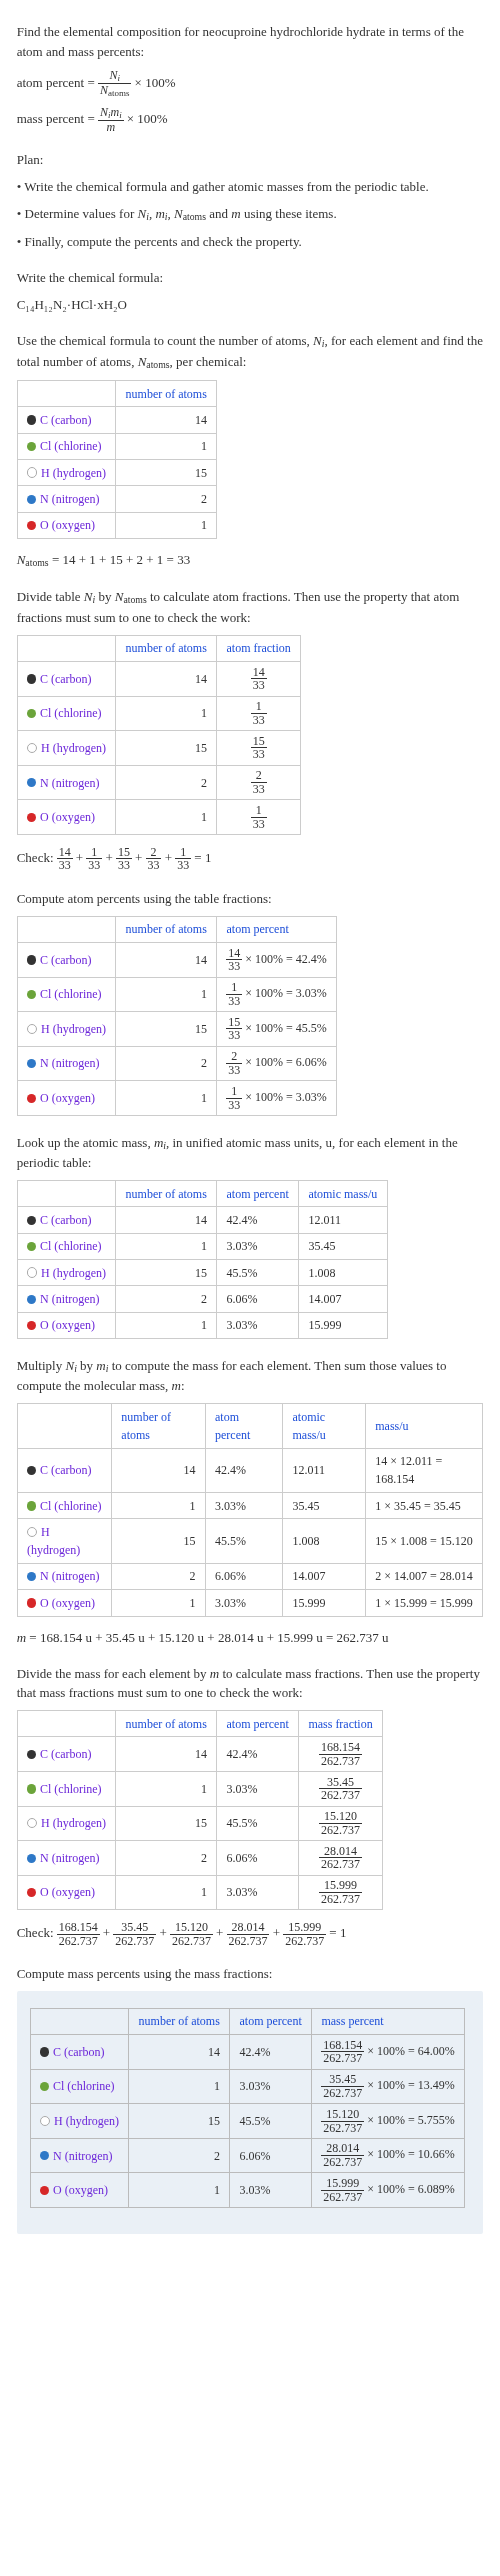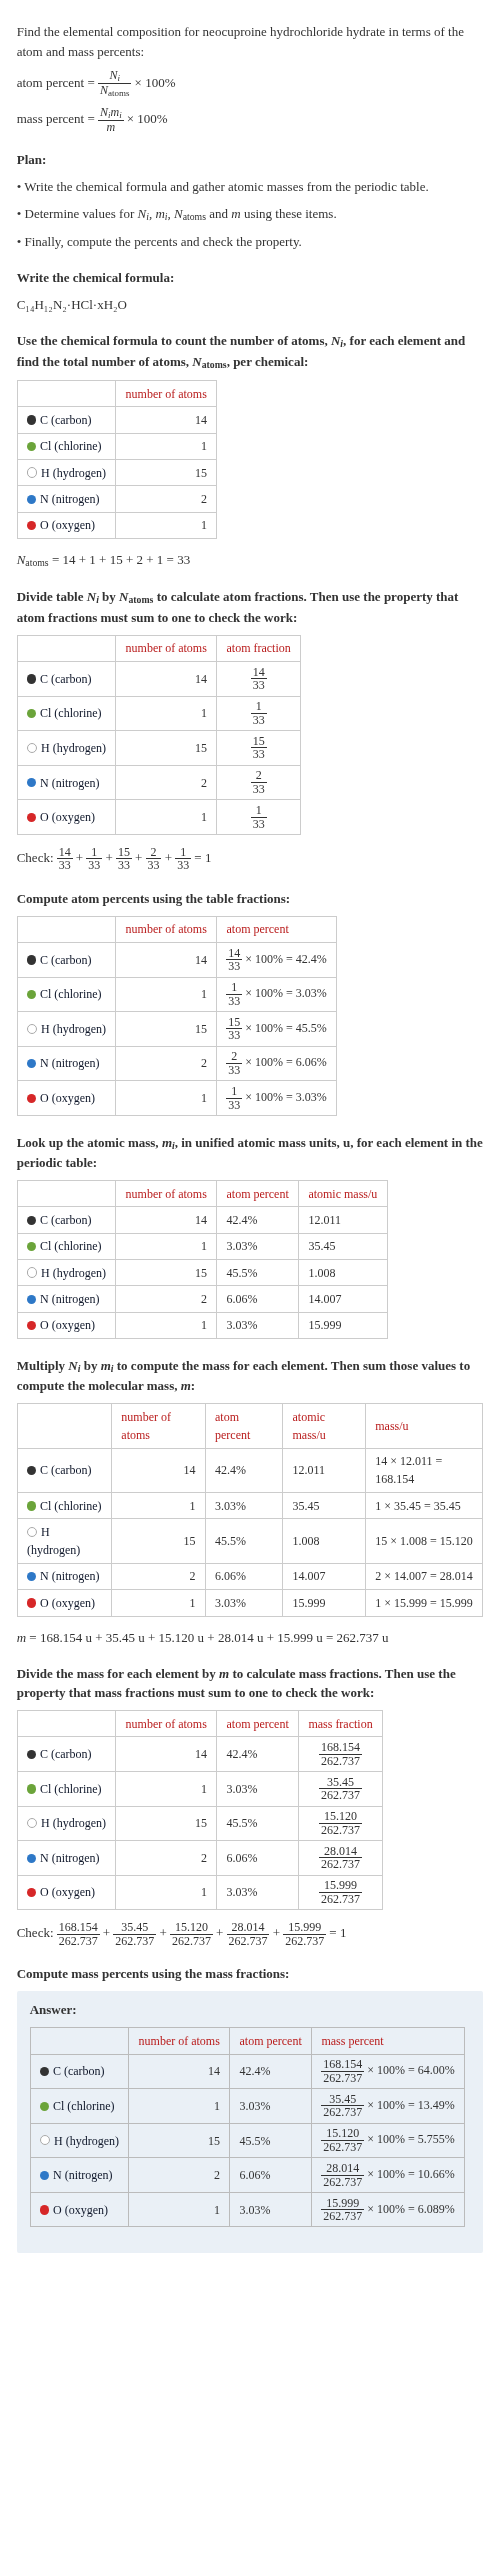--- a/index.html
+++ b/index.html
@@ -32,36 +32,36 @@
     margin: 7.4px 0 11px 0;
   }
   table.data th, table.data td {
     border: 0.9px solid #ccc;
     padding: 3.7px 9.3px;
     font-weight: normal;
     text-align: left;
     vertical-align: middle;
     font-size: 12px;
   }
-  table.data th { color:#b91c1c; }
+  table.data th { color:#1d4ed8; }
   table.data td.num, table.data th.num { text-align: right; }
   table.data td.center { text-align: center; }
-  .gray { color: #0f172a; }
+  .gray { color: #6d28d9; }
   .frac {
     display: inline-block;
     text-align: center;
     vertical-align: middle;
     font-size: 12px;
     line-height: 1.05;
   }
   .frac .top { display:block; border-bottom:0.9px solid #333; padding:0 1.9px; }
   .frac .bot { display:block; padding:0 1.9px; }
   sub { font-size: 0.75em; vertical-align: -1.9px; }
   p { margin: 7.4px 0; }
-  .section-gap { margin-top: 16.7px; font-weight: bold; }
+  .section-gap { margin-top: 16.7px; }
   .answer-block {
     background: #eaf0f6;
     padding: 9.3px 13px 15px 13px;
     margin-top: 5.6px;
     border-radius: 1.9px;
   }
   .answer-label { font-weight: bold; margin-bottom:5.6px; }
   .answer-block table.data { background: #eaf0f6; }
   .answer-block table.data td, .answer-block table.data th { border:0.9px solid #bbb; }
   .mathline { white-space: nowrap; }
@@ -351,21 +351,20 @@
   <span class="frac"><span class="top">35.45</span><span class="bot">262.737</span></span> + 
   <span class="frac"><span class="top">15.120</span><span class="bot">262.737</span></span> + 
   <span class="frac"><span class="top">28.014</span><span class="bot">262.737</span></span> + 
   <span class="frac"><span class="top">15.999</span><span class="bot">262.737</span></span>
   <span> = 1</span>
 </p>
 
 <p class="section-gap">Compute mass percents using the mass fractions:</p>
 
 <div class="answer-block">
-  <div class="answer-label">Answer:</div>
   <table class="data">
     <tbody>
         <tr>
           <th></th>
           <th>number of atoms</th>
           <th>atom percent</th>
           <th>mass percent</th>
         </tr>
     <tr>
           <td><span class="color-dot color-dark"></span><span class="gray">C (carbon)</span></td>

